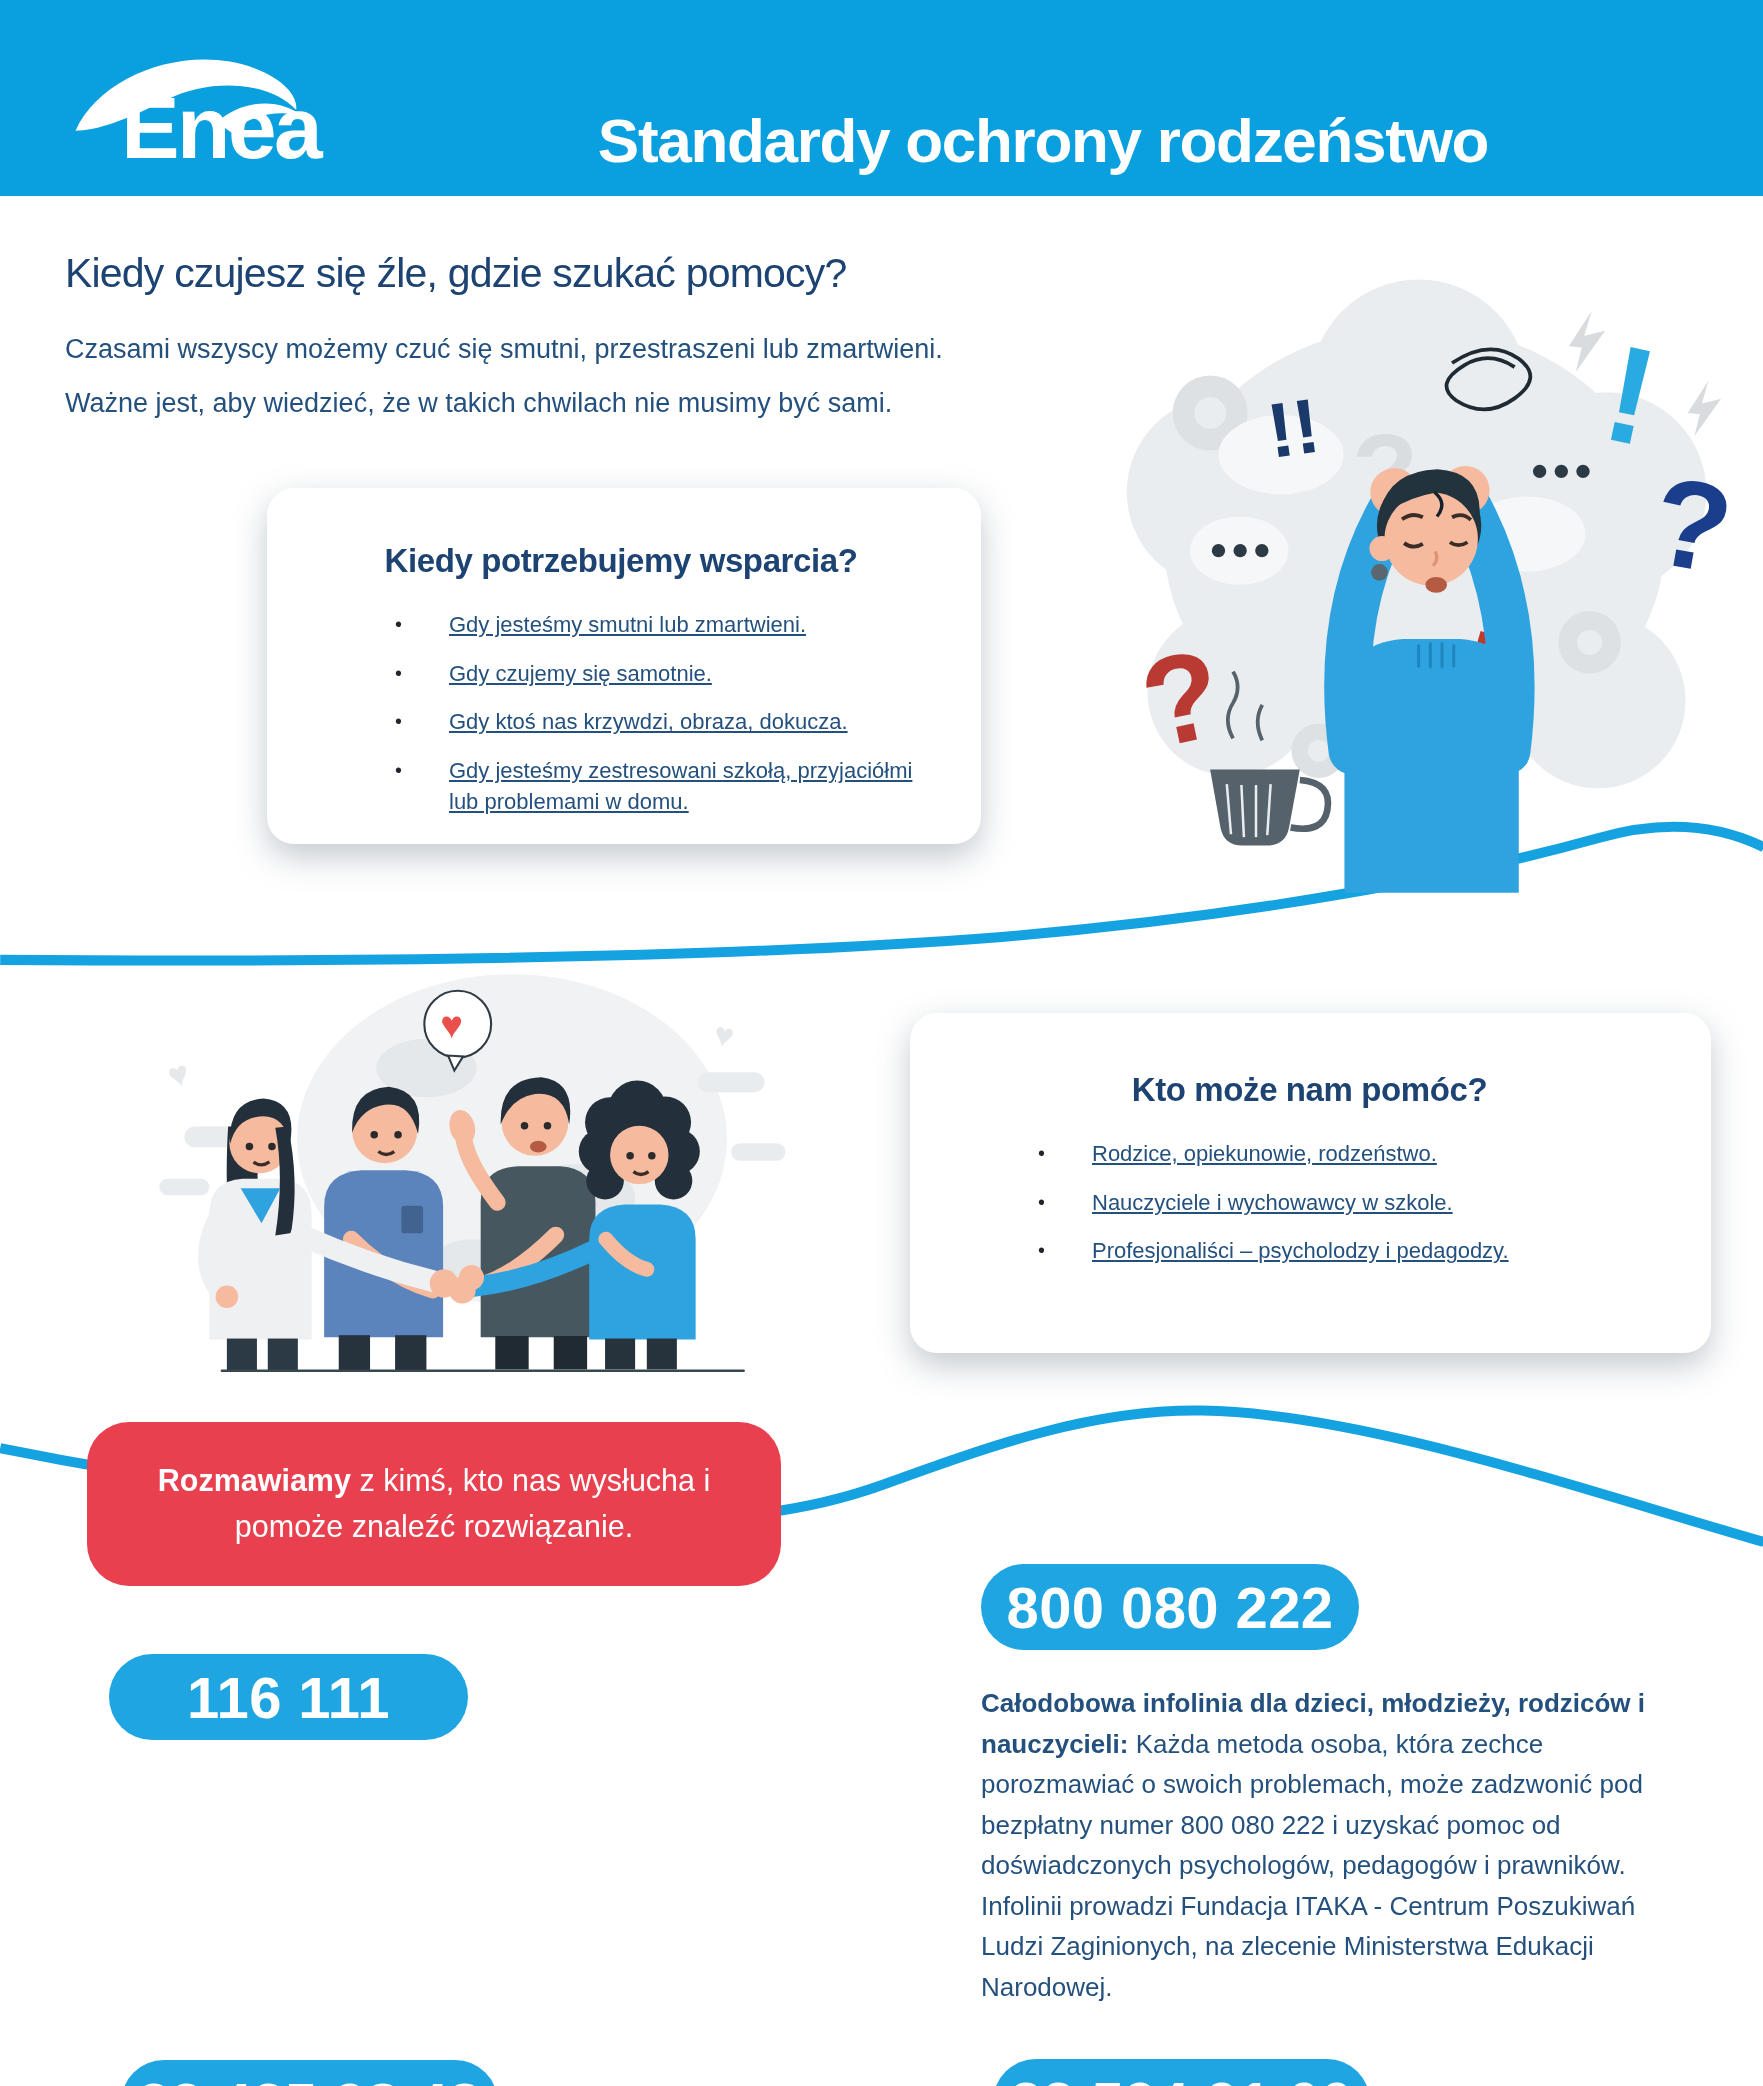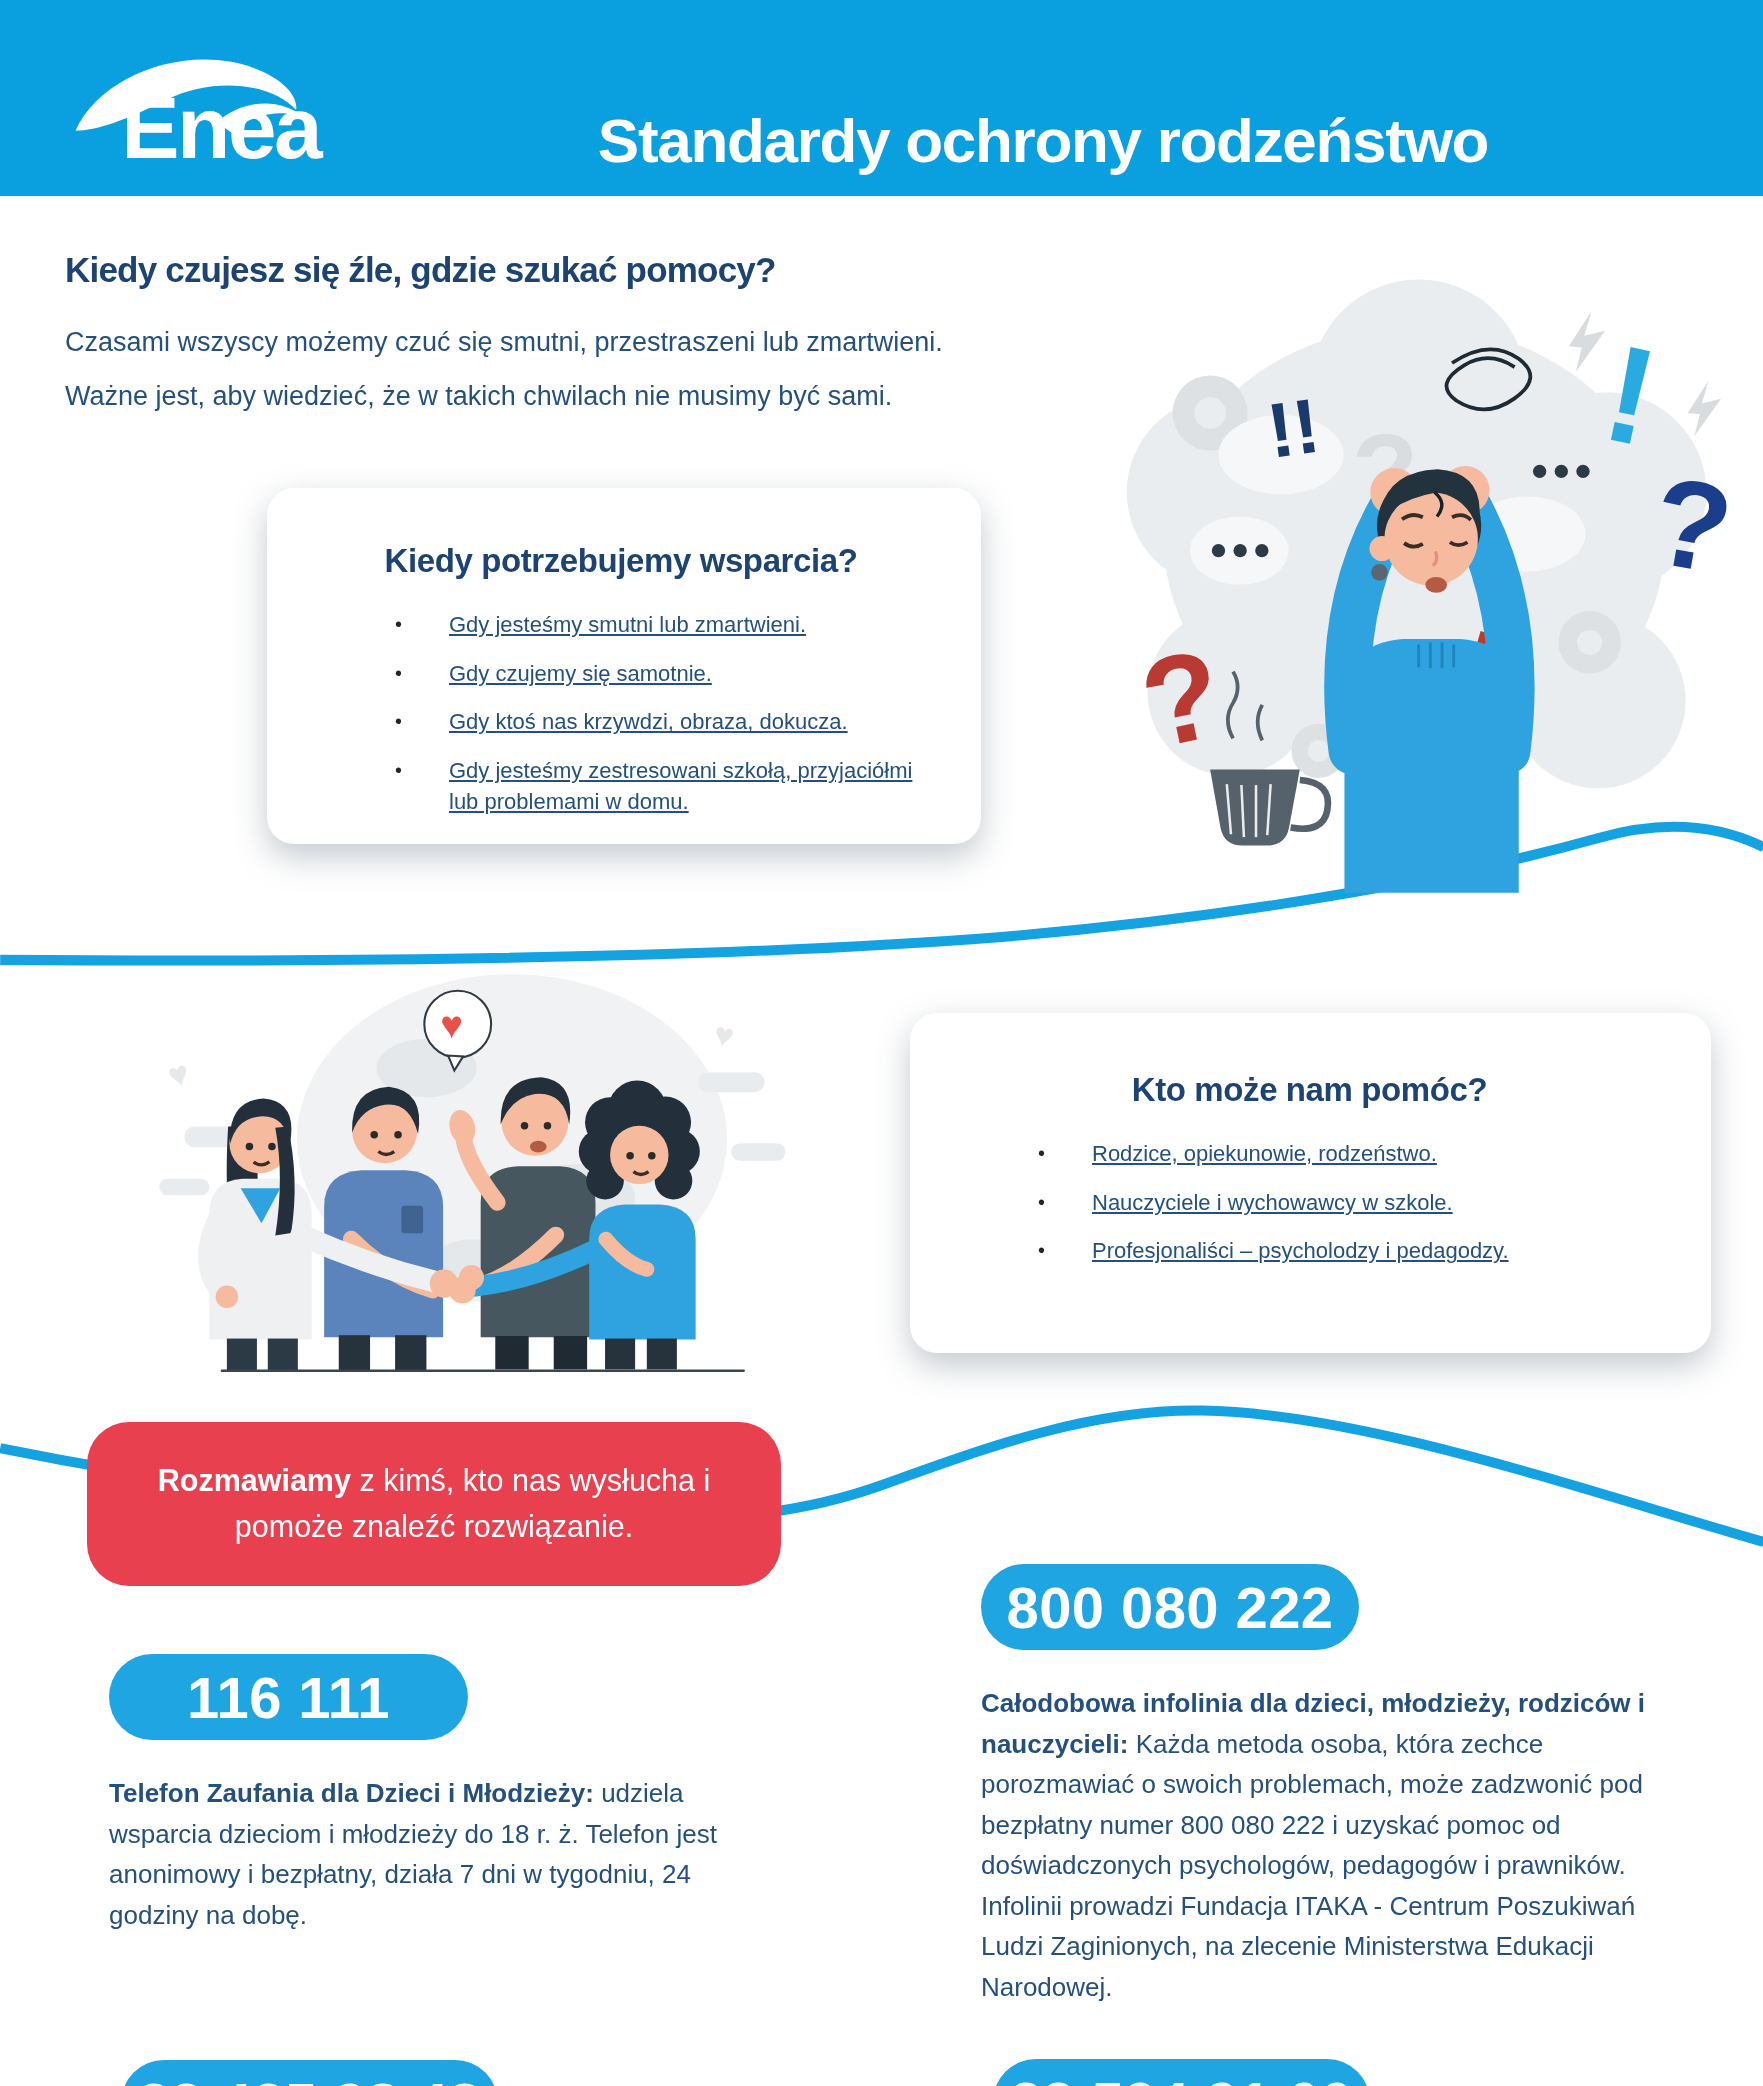--- a/index.html
+++ b/index.html
@@ -6,21 +6,21 @@
   .canvas{position:relative;width:1764px;height:3014px;overflow:hidden;
           font-family:"Liberation Sans",sans-serif;background:#fff;}
   
   .header{position:absolute;left:0;top:0;width:1764px;height:196px;
           background:var(--brand-blue,#0AA0DF);}
   .logo{position:absolute;left:71px;top:37px;width:317px;height:129px;}
   .page-title{position:absolute;left:559px;top:63px;width:968px;text-align:center;
           color:#fff;font-size:62px;font-weight:700;letter-spacing:-1.3px;}
   
   .intro{position:absolute;left:65px;top:250px;width:1043px;color:var(--body-navy,#24507E);}
-  .intro h2{margin:0 0 33px 0;font-size:35px;font-weight:700;letter-spacing:-0.8px;
+  .intro h2{margin:0 0 33px 0;font-size:41px;font-weight:400;letter-spacing:-0.8px;
           color:var(--navy,#1D4372);}
   .intro p{margin:0 0 14px 0;font-size:27px;line-height:1.48;}
   
   .card{position:absolute;background:#fff;border-radius:27px;
         box-shadow:0 12.5px 33px rgba(125,138,150,.45);color:var(--body-navy,#24507E);}
   .card h3{margin:0;font-size:33px;font-weight:700;letter-spacing:-0.4px;color:var(--navy,#1D4372);text-align:center;}
   .card ul{list-style:none;margin:29px 0 0 0;padding:0 0 0 138px;}
   .card li{position:relative;font-size:22px;line-height:1.42;margin-bottom:17.5px;text-decoration:underline;}
   .card li::before{content:"•";position:absolute;left:-54px;top:0.05em;font-size:0.9em;
         color:#20262c;}
@@ -255,21 +255,20 @@
       <li>Profesjonaliści – psycholodzy i pedagodzy.</li>
     </ul>
   </div>
 
   <div class="talk-box">
     <p><strong>Rozmawiamy</strong><span> z kimś, kto nas wysłucha i pomoże znaleźć rozwiązanie.</span></p>
   </div>
 
   <div class="hotline hl-0">
     <span class="pill w0">116 111</span>
-    <p class="desc"><strong>Telefon Zaufania dla Dzieci i Młodzieży:</strong><span> udziela wsparcia dzieciom i młodzieży do 18 r. ż. Telefon jest anonimowy i bezpłatny, działa 7 dni w tygodniu, 24 godziny na dobę.</span></p>
   </div>
   <div class="hotline hl-1">
     <span class="pill w1">800 080 222</span>
     <p class="desc"><strong>Całodobowa infolinia dla dzieci, młodzieży, rodziców i nauczycieli:</strong><span> Każda metoda osoba, która zechce porozmawiać o swoich problemach, może zadzwonić pod bezpłatny numer  800 080 222 i uzyskać pomoc od doświadczonych psychologów, pedagogów i prawników. Infolinii prowadzi Fundacja ITAKA - Centrum Poszukiwań Ludzi Zaginionych, na zlecenie Ministerstwa Edukacji Narodowej.</span></p>
   </div>
   <div class="hotline hl-2">
     <span class="pill w2">22 425 98 48</span>
     
   </div>
   <div class="hotline hl-3">

